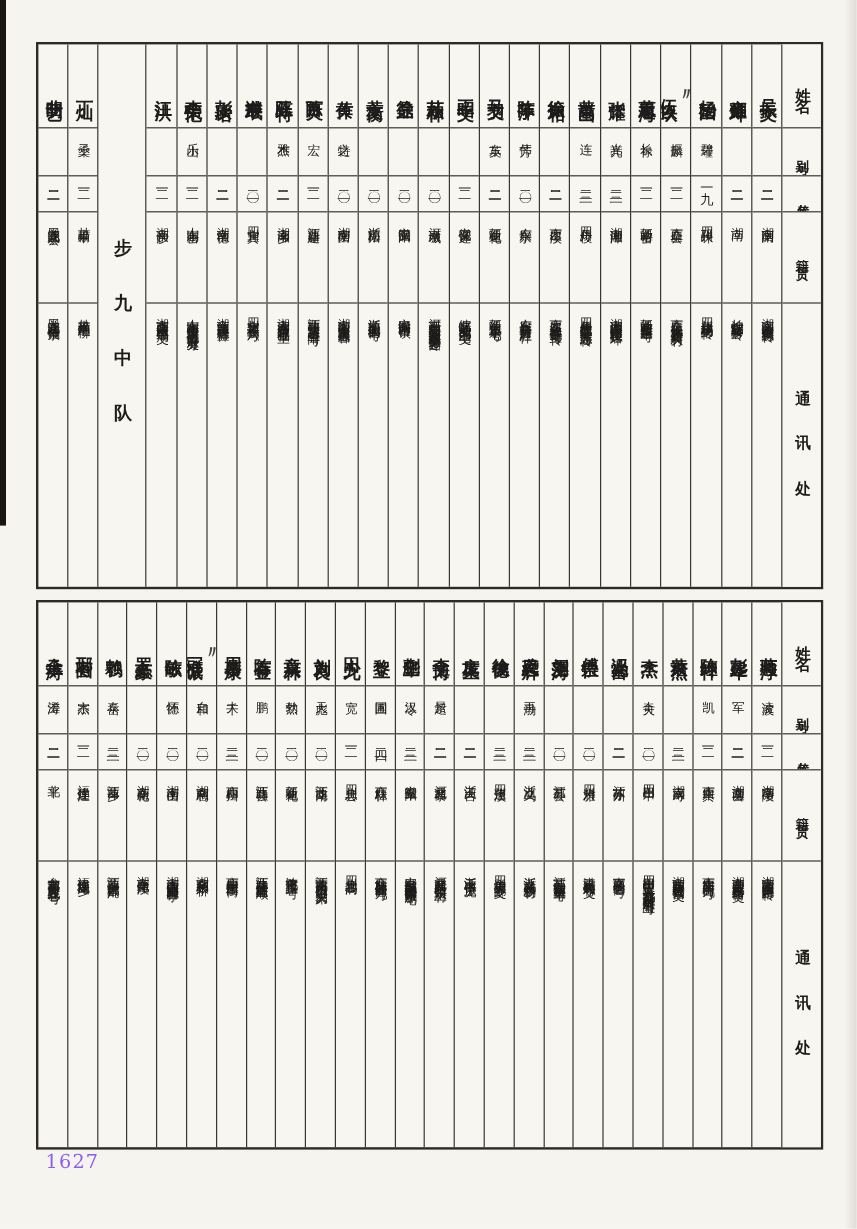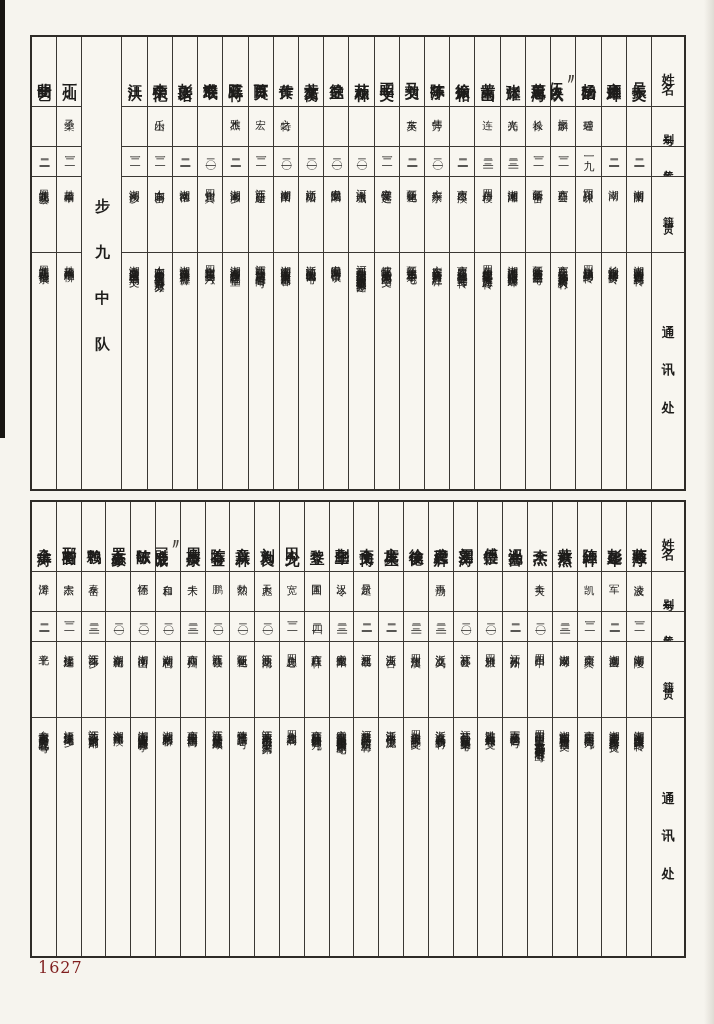--- a/index.html
+++ b/index.html
@@ -54,21 +54,21 @@
   .hdr .c-native .vtext{font-size:11px; letter-spacing:8px;}
   .hdr .c-addr .vtext{font-size:13px; letter-spacing:38px;}
   .divider .dcell{
     flex:1; display:flex; align-items:center; justify-content:center;
   }
   .divider .vtext{font-size:15px; font-weight:bold; letter-spacing:46px; padding-top:30px;}
   .note{font-size:7px; color:#4a463f; letter-spacing:0;}
   .page-number{
     position:absolute; left:38px; top:958px;
     font-family:"DejaVu Serif","Liberation Serif",serif;
-    font-size:16px; color:#7f1d1d; letter-spacing:1px;
+    font-size:16px; color:#8b5cf6; letter-spacing:1px;
   }
 </style>
 </head>
 <body>
 
 <div class="page">
   <div class="scan-edge"></div>
   <div class="scan-shade"></div>
 
   <div class="rtable" id="table0">

